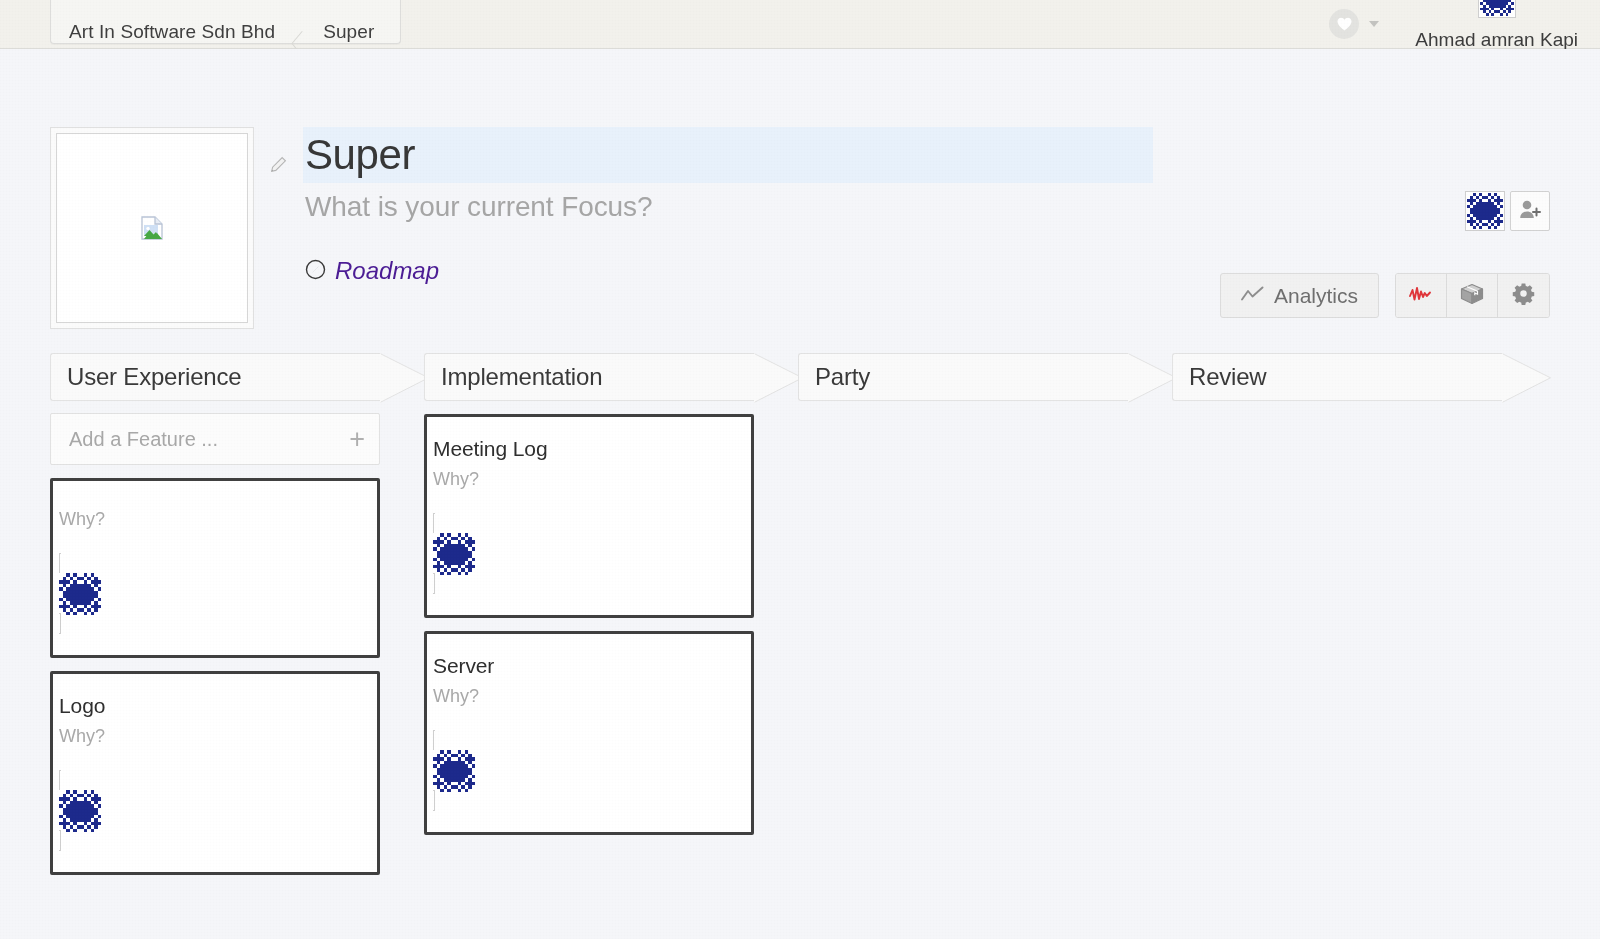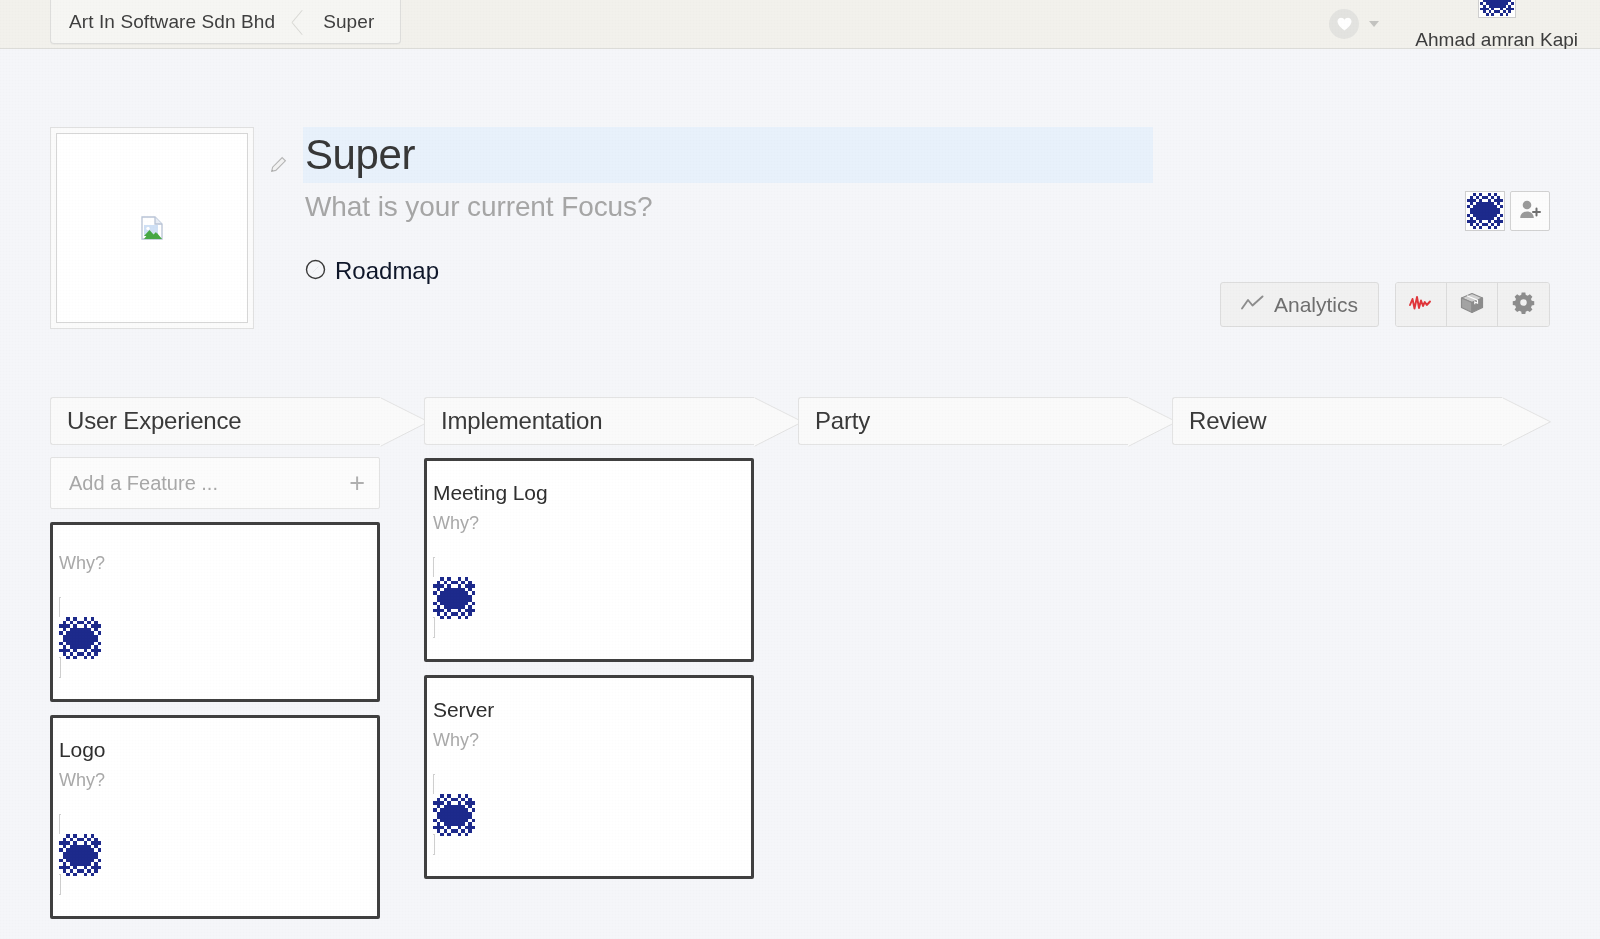--- a/index.html
+++ b/index.html
@@ -37,21 +37,21 @@
     border-bottom: 1px solid #dcdcd8;
     display: flex;
     align-items: center;
     justify-content: space-between;
     padding: 0 22px 0 50px;
   }
 
   
   .breadcrumb {
     display: flex;
-    align-items: center;
+    align-items: flex-end;
     height: 44px;
     background: #f6f6f3;
     border: 1px solid #dddddb;
     border-top: none;
     border-radius: 0 0 4px 4px;
     box-shadow: 0 1px 1px rgba(0,0,0,.03);
     position: relative;
     top: -2px;
   }
   .crumb {
@@ -192,21 +192,22 @@
   }
   .roadmap-row {
     margin-left: 35px;
     margin-top: 34px;
     display: flex;
     align-items: center;
     gap: 9px;
   }
   .roadmap-label {
     font-size: 24px;
-    color: #0f172a;
+    color: #4c1d95;
+    font-style: italic;
   }
 
   
   .proj-right {
     position: absolute;
     right: 0;
     top: 78px;
     width: 320px;
     height: 200px;
   }
@@ -221,21 +222,21 @@
     width: 40px; height: 40px;
     background: #fcfcfc;
     border: 1px solid #d2d2d2;
     border-radius: 2px;
     display: flex;
     align-items: center;
     justify-content: center;
   }
   .tool-row {
     position: absolute;
-    right: 0; bottom: 0;
+    right: 0; bottom: 9px;
     display: flex;
     align-items: stretch;
     gap: 16px;
   }
   .analytics-btn {
     display: flex;
     align-items: center;
     gap: 10px;
     height: 45px;
     padding: 0 20px;
@@ -260,21 +261,21 @@
     justify-content: center;
     border-right: 1px solid #dcdcdc;
     background: #f1f1f1;
   }
   .icon-btn:last-child { border-right: none; }
 
   
   .board {
     display: flex;
     gap: 44px;
-    margin-top: 68px;
+    margin-top: 24px;
   }
   .column { width: 330px; flex: none; }
 
   .col-head {
     position: relative;
     height: 48px;
     background: #fafafa;
     border: 1px solid #e3e3e3;
     border-right: none;
     border-radius: 3px 0 0 3px;

